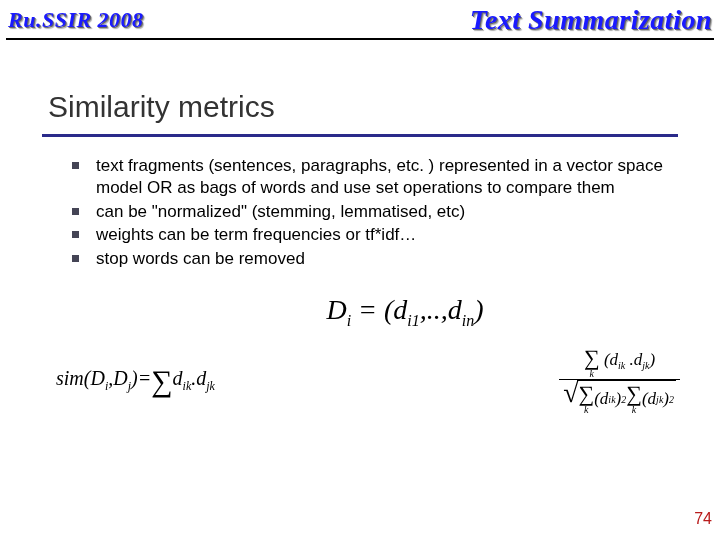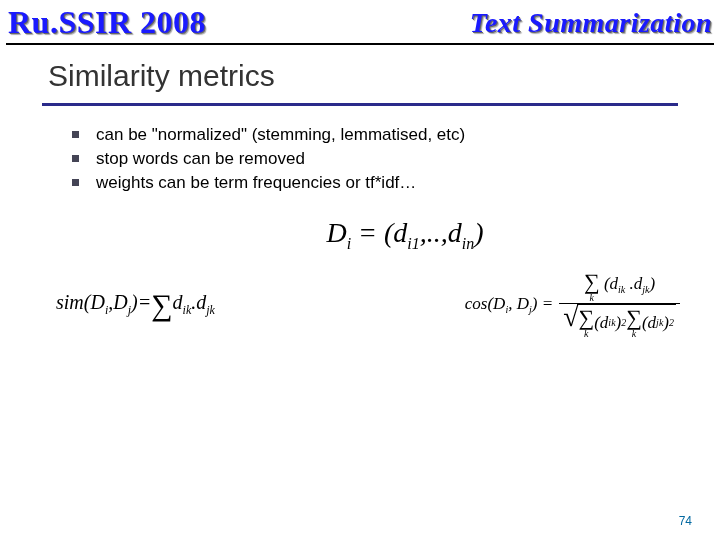--- a/index.html
+++ b/index.html
@@ -13,32 +13,34 @@
   }
   .header {
     display: flex;
     justify-content: space-between;
     align-items: center;
     padding: 4px 8px 2px 8px;
   }
   .header-left, .header-right {
     font-family: "Comic Sans MS", cursive;
     font-weight: bold;
-    font-size: 32px;
+    font-style: italic;
+    font-size: 22px;
     color: #1a1aff;
     text-shadow: 1px 1px 0 #666, 2px 2px 1px #aaa;
     letter-spacing: 0.5px;
   }
   .header-right { font-family: Liberation Serif, serif; font-style: italic; font-size: 28px; }
   .hr1 { height: 2px; background: #000; margin: 0 6px; }
   .title {
     font-size: 30px;
     color: #333;
     padding: 14px 0 10px 48px;
     font-weight: normal;
+    margin-top: 36px;
   }
   .hr2 { height: 3px; background: #2a2a8a; margin: 0 42px 18px 42px; }
   .bullets {
     list-style: none;
     padding: 0 40px 0 72px;
   }
   .bullets li {
     position: relative;
     font-size: 17px;
     line-height: 1.28;
@@ -127,59 +129,57 @@
   .sqrt .radicand {
     border-top: 1px solid #000;
     padding: 2px 2px 0 2px;
     display: flex;
     align-items: center;
   }
   .eq3 sub { font-size: 10px; }
   .eq3 sup { font-size: 10px; }
   .pagenum {
     position: absolute;
-    right: 28px;
+    right: 8px;
     bottom: 12px;
-    font-size: 12px;
-    color: #0369a1;
+    font-size: 16px;
+    color: #b91c1c;
   }
 </style>
 </head>
 <body>
 
 <div class="header">
   <div class="header-left">Ru.SSIR 2008</div>
   <div class="header-right">Text Summarization</div>
 </div>
 <div class="hr1"></div>
 
 <h1 class="title">Similarity metrics</h1>
 <div class="hr2"></div>
 
 <ul class="bullets">
+  <li>text fragments (sentences, paragraphs, etc. ) represented in a vector space model  OR as bags of words and use set operations to compare them</li>
   <li>can be "normalized" (stemming, lemmatised, etc)</li>
+  <li>weights can be term frequencies or tf*idf…</li>
   <li>stop words can be removed</li>
-  <li>weights can be term frequencies or tf*idf…</li>
 </ul>
 
 <div class="formulas">
 
   <div class="eq1">
     <span>D</span><sub>i</sub><span> = (d</span><sub>i1</sub><span>,..,d</span><sub>in</sub><span>)</span>
   </div>
 
   <div class="row2">
     <div class="eq2">
       <span>sim(D</span><sub>i</sub><span>,D</span><sub>j</sub><span>)=</span><span class="sigma">∑</span><span>d</span><sub>ik</sub><span>.d</span><sub>jk</sub>
     </div>
 
     <div class="eq3">
-      <span class="lhs">
-        <span>cos(D</span><sub>i</sub><span>, D</span><sub>j</sub><span>) =</span>
-      </span>
       <span class="frac">
         <span class="num">
           <span class="sum">
               <span class="sig">∑</span>
               <span class="idx">k</span>
             </span>
           <span>(d</span><sub>ik</sub><span> .d</span><sub>jk</sub><span>)</span>
         </span>
         <span class="bar"></span>
         <span class="den">

